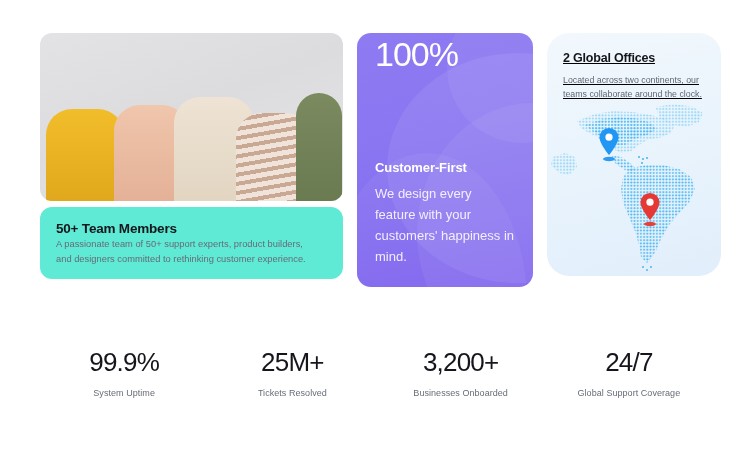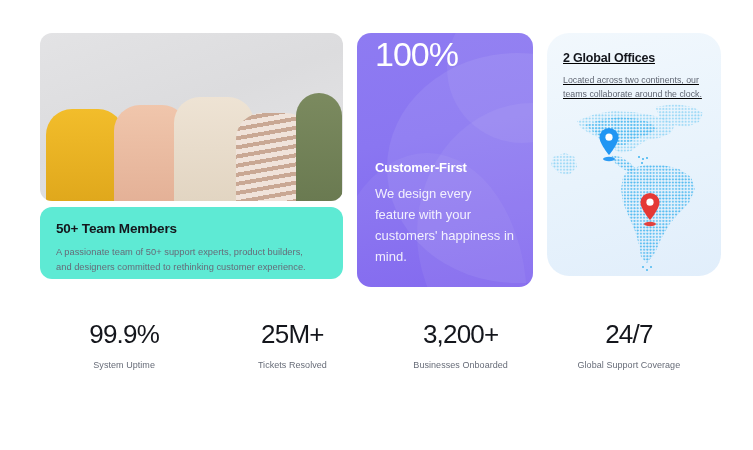--- a/index.html
+++ b/index.html
@@ -90,21 +90,20 @@
 
   .team-title {
     font-size: 13.5px;
     font-weight: 700;
     color: #14161c;
     letter-spacing: -0.2px;
     line-height: 1.2;
   }
 
   .team-desc {
-    margin-top: 8px;
     font-size: 9.3px;
     line-height: 1.62;
     color: #666b78;
     letter-spacing: 0.02px;
   }
 
   
   .purple-card {
     position: relative;
     width: 176px;
@@ -189,21 +188,21 @@
     width: 174px;
     height: 181px;
   }
 
   .map-canvas svg { display: block; width: 100%; height: 100%; }
 
   
   .stats-row {
     position: absolute;
     left: 40px;
-    top: 320px;
+    top: 348px;
     width: 673px;
     display: flex;
   }
 
   .stat-cell {
     flex: 1 1 0;
     text-align: center;
   }
 
   .stat-value {

